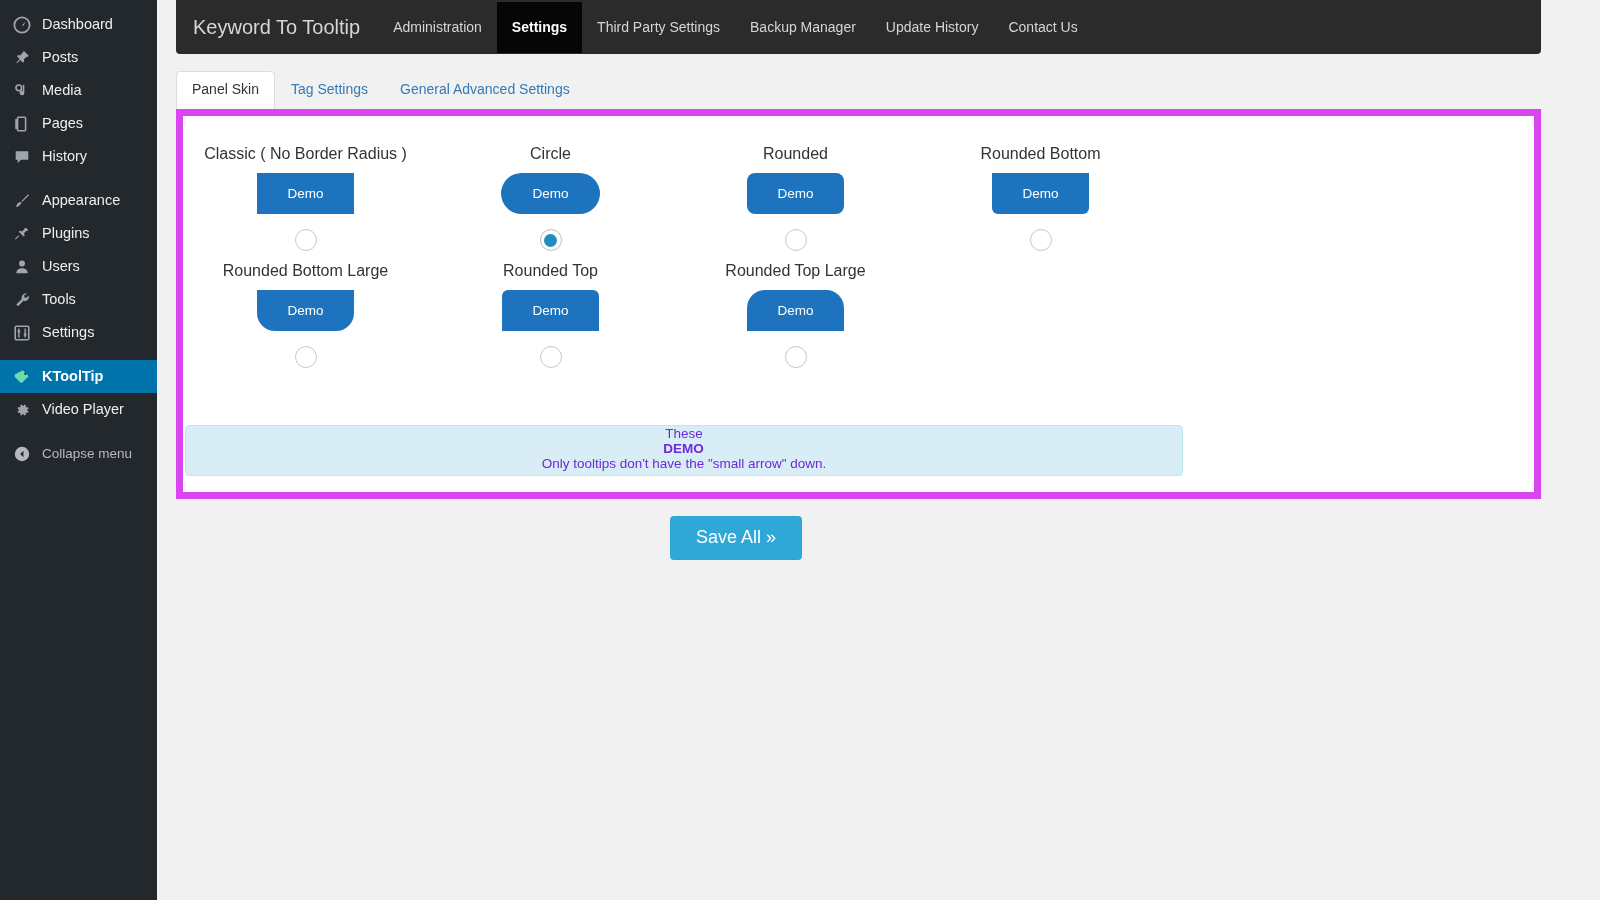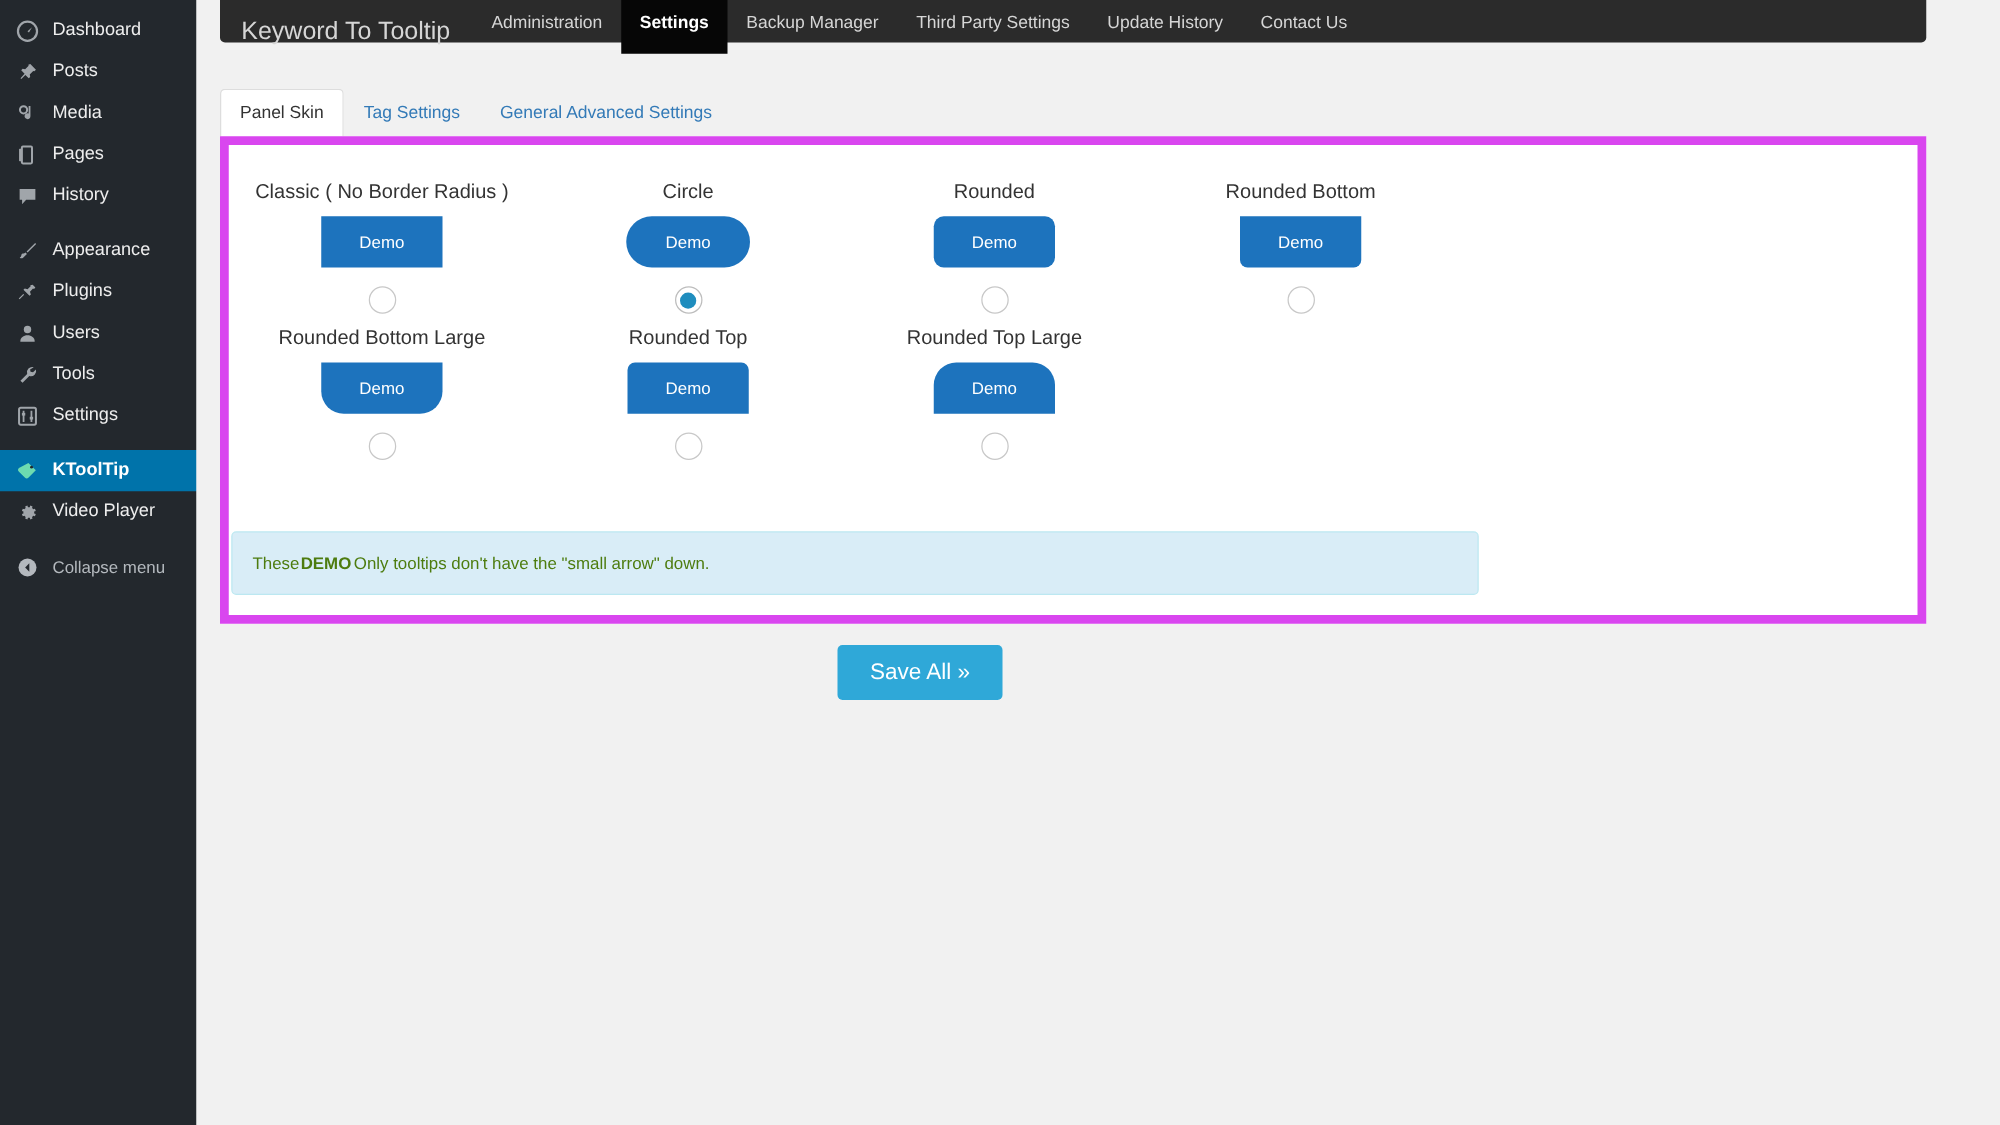--- a/index.html
+++ b/index.html
@@ -62,24 +62,24 @@
   
   .wrap {
     position: absolute; left: 157px; top: 0;
     width: 1443px; height: 900px;
     background: #f1f1f1;
   }
 
   
   .navbar {
     position: absolute; left: 19px; top: 0;
-    width: 1365px; height: 34px;
+    width: 1365px; height: 54px;
     background: #2b2b2b;
     border-radius: 0 0 4px 4px;
-    display: flex; 
+    display: flex; align-items: center;
   }
   .brand {
     color: #d6d6d6;
     font-size: 20px;
     padding: 0 18px 0 17px;
     line-height: 51px;
     white-space: nowrap;
     cursor: pointer;
   }
   .nav-link {
@@ -181,22 +181,23 @@
 
   
   .notice {
     position: absolute; left: 2px; top: 309px;
     width: 998px; height: 51px;
     background: #d9edf7;
     border: 1px solid #bce8f1;
     border-radius: 4px;
     display: flex; align-items: center;
     padding: 0 16px;
-    color: #4d7c0f;
+    color: #6d28d9;
     font-size: 13.5px;
+    flex-direction: column;
   }
   .notice b { font-weight: 700; padding: 0 2px 0 1px; }
 
   
   .save-wrap {
     position: absolute; left: 19px; top: 516px;
     width: 1120px;
     display: flex; justify-content: center;
   }
   .save-btn {
@@ -337,22 +338,22 @@
       </div>
     </nav>
 
   <div class="wrap">
 
     <div class="navbar">
       <div class="brand">Keyword To Tooltip</div>
       <div id="navlinks" style="display:flex;align-items:center;">
           <div class="nav-link">Administration</div>
           <div class="nav-link active">Settings</div>
+          <div class="nav-link">Third Party Settings</div>
           <div class="nav-link">Backup Manager</div>
-          <div class="nav-link">Third Party Settings</div>
           <div class="nav-link">Update History</div>
           <div class="nav-link">Contact Us</div>
         </div>
     </div>
 
     <div class="tabs" id="subtabs">
         <div class="tab active">Panel Skin</div>
         <div class="tab">Tag Settings</div>
         <div class="tab">General Advanced Settings</div>
       </div>

